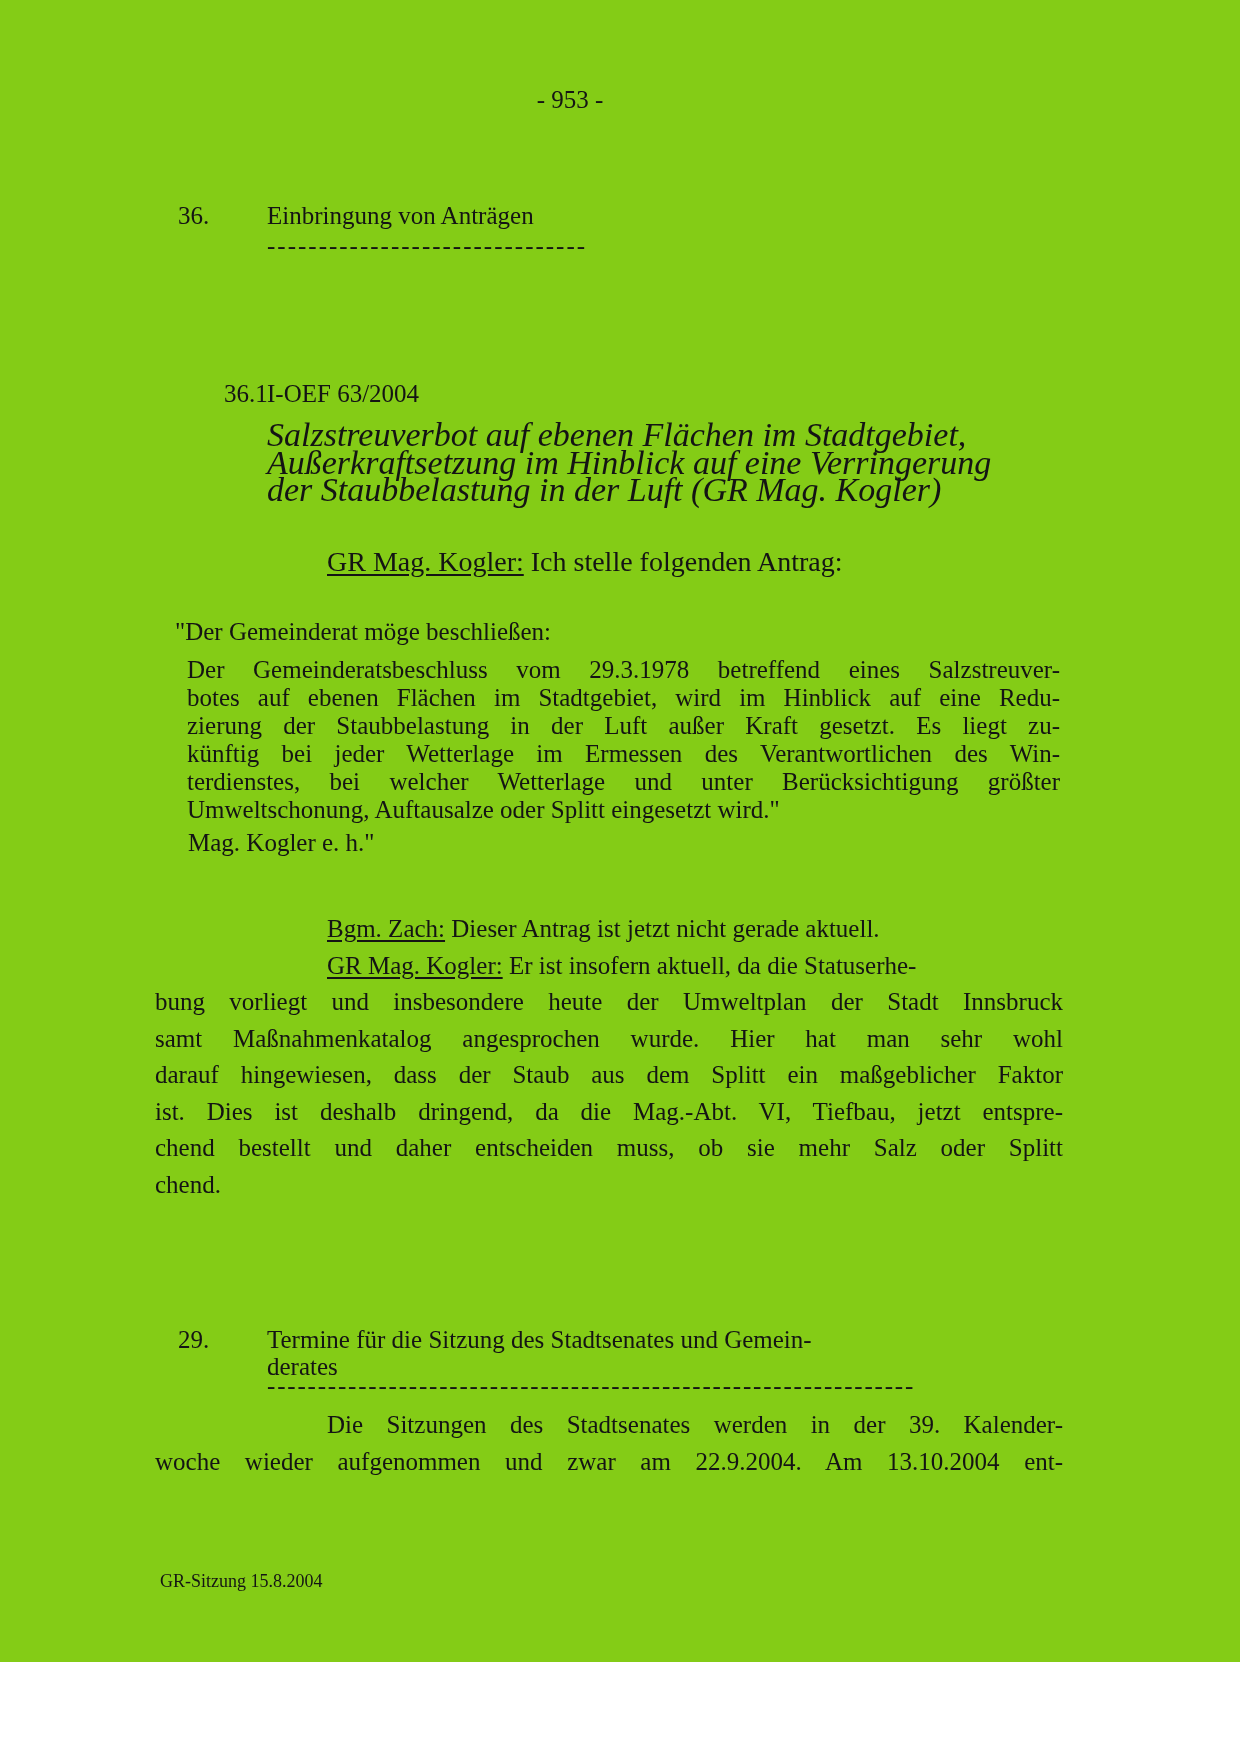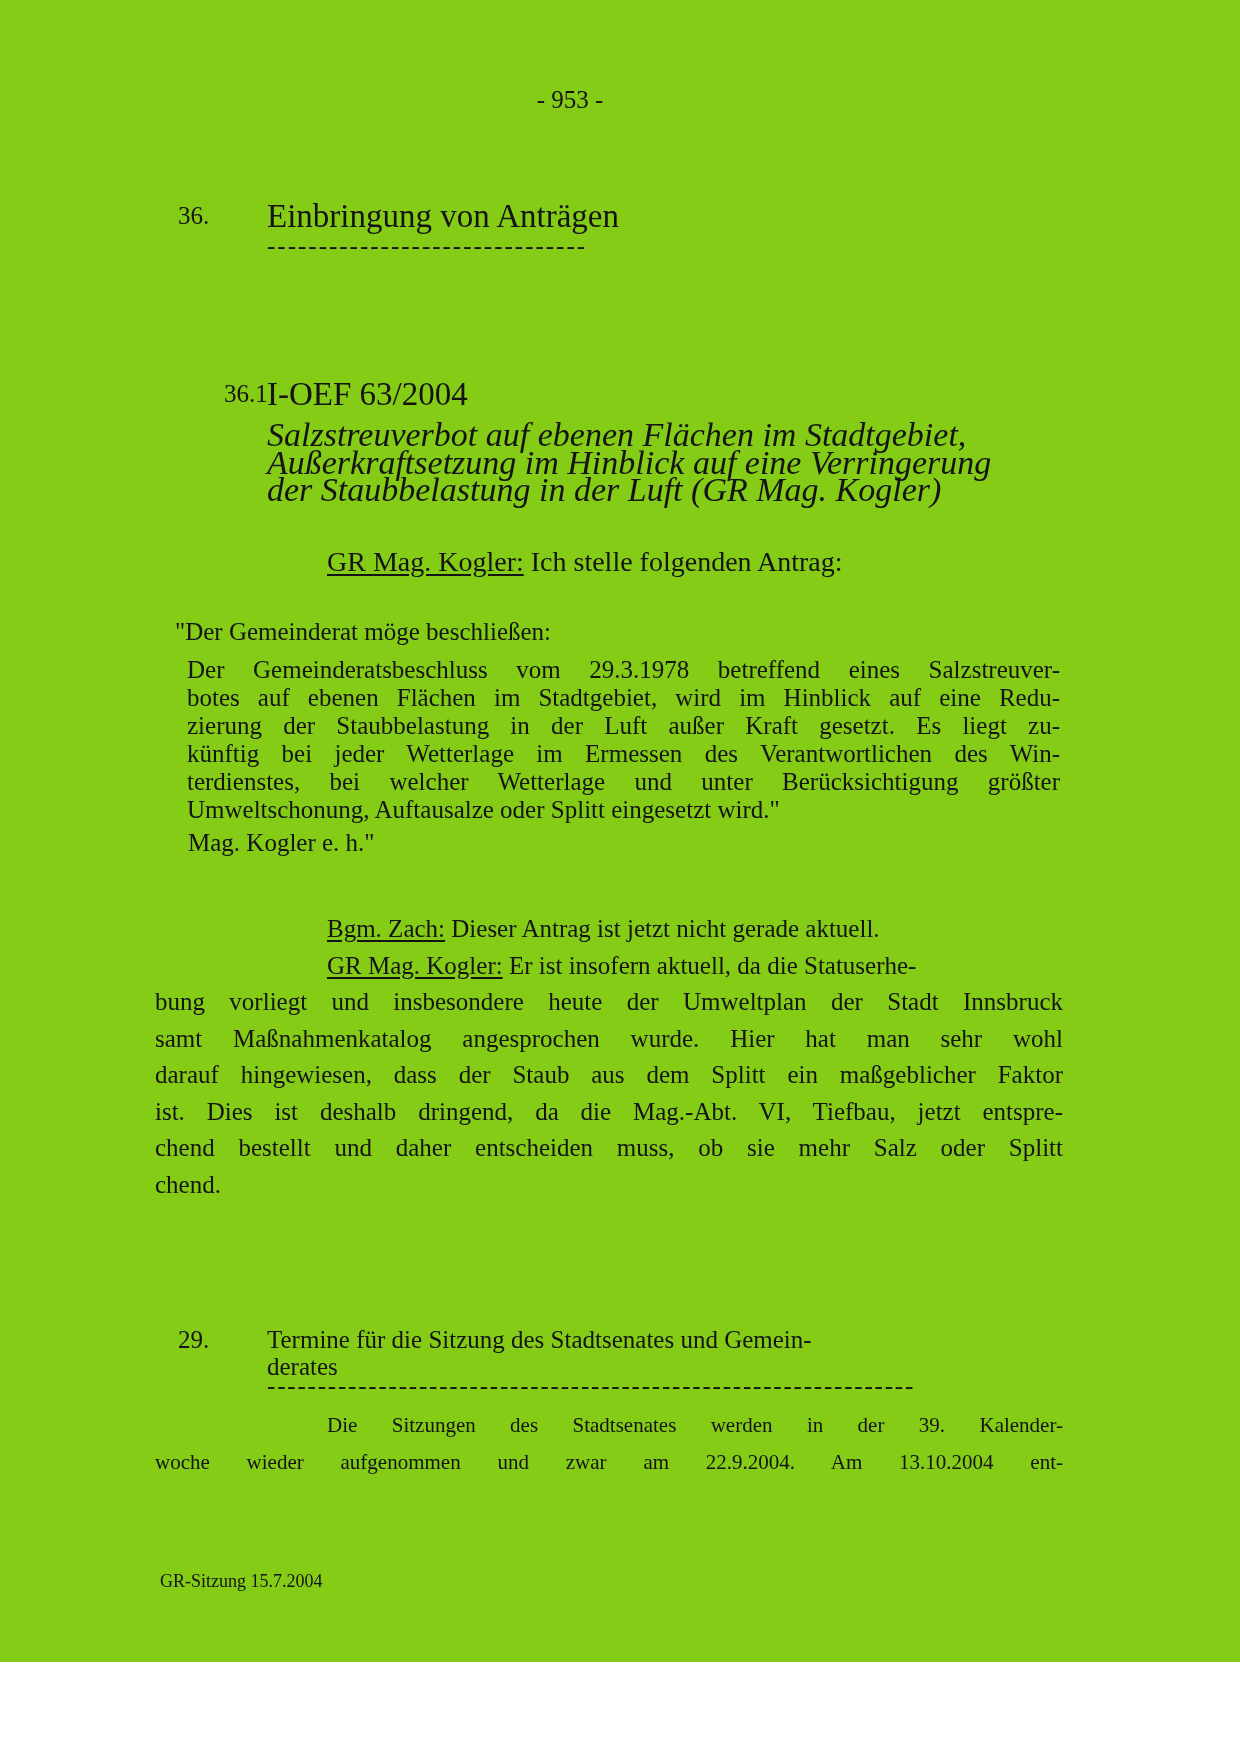--- a/index.html
+++ b/index.html
@@ -16,21 +16,21 @@
     color: #141414;
     overflow: hidden;
   }
   .abs { position: absolute; }
   .pagenum {
     top: 86px; left: 0; width: 1140px;
     text-align: center;
     font-size: 25px;
   }
   .sec-num { left: 178px; font-size: 25px; line-height: 30px; }
-  .sec-title { left: 267px; font-size: 33px; line-height: 30px; }
+  .sec-title { left: 267px; font-size: 25px; line-height: 30px; }
   .dashrow {
     left: 267px;
     font-size: 25px; line-height: 28px;
     letter-spacing: 2px;
     white-space: nowrap;
     overflow: hidden;
   }
   .subtitle {
     left: 267px; top: 421px;
     font-size: 34px; line-height: 27.5px; font-style: italic;
@@ -57,21 +57,21 @@
   .dialogue {
     left: 155px; top: 911px; width: 908px;
     font-size: 25px; line-height: 36.5px;
   }
   .dialogue .indent { padding-left: 172px; }
   .heading37 {
     font-size: 25px; line-height: 27px;
   }
   .para37 {
     left: 155px; top: 1407px; width: 908px;
-    font-size: 21px; line-height: 36.5px;
+    font-size: 25px; line-height: 36.5px;
   }
   .para37 .indent { padding-left: 172px; }
   .just { text-align: justify; text-align-last: justify; }
   .footer {
     left: 160px; top: 1570px;
     font-size: 18px; line-height: 22px;
   }
 </style>
 </head>
 <body>
@@ -134,15 +134,15 @@
     </div>
   <div class="abs dashrow" style="top:1372px; width:655px; letter-spacing:1.8px;">----------------------------------------------------------------</div>
 
   <div class="abs para37">
     <div class="indent just">Die Sitzungen des Stadtsenates werden in der 39. Kalender-</div>
     <div>
         <div class="just">woche wieder aufgenommen und zwar am 22.9.2004. Am 13.10.2004 ent-</div>
       </div>
   </div>
 
-  <div class="abs footer">GR-Sitzung 15.7.2004</div>
+  <div class="abs footer">GR-Sitzung 15.8.2004</div>
 
 </div>
 
 </body></html>

